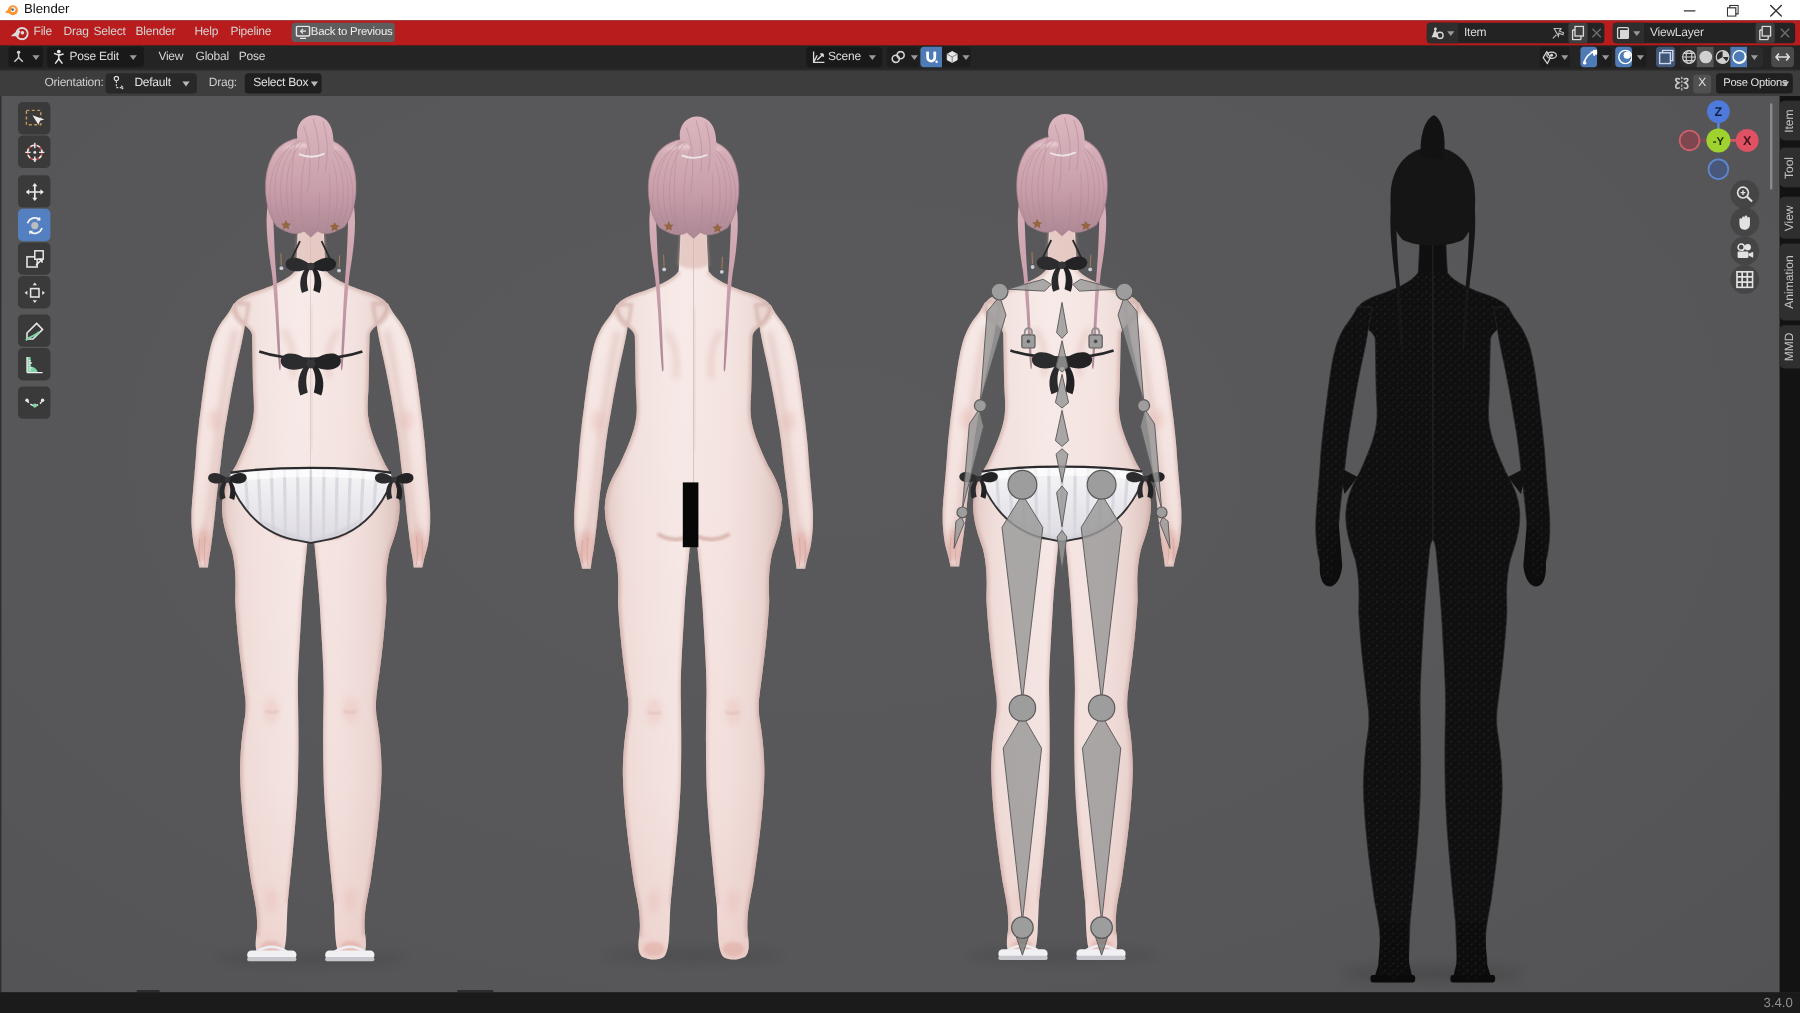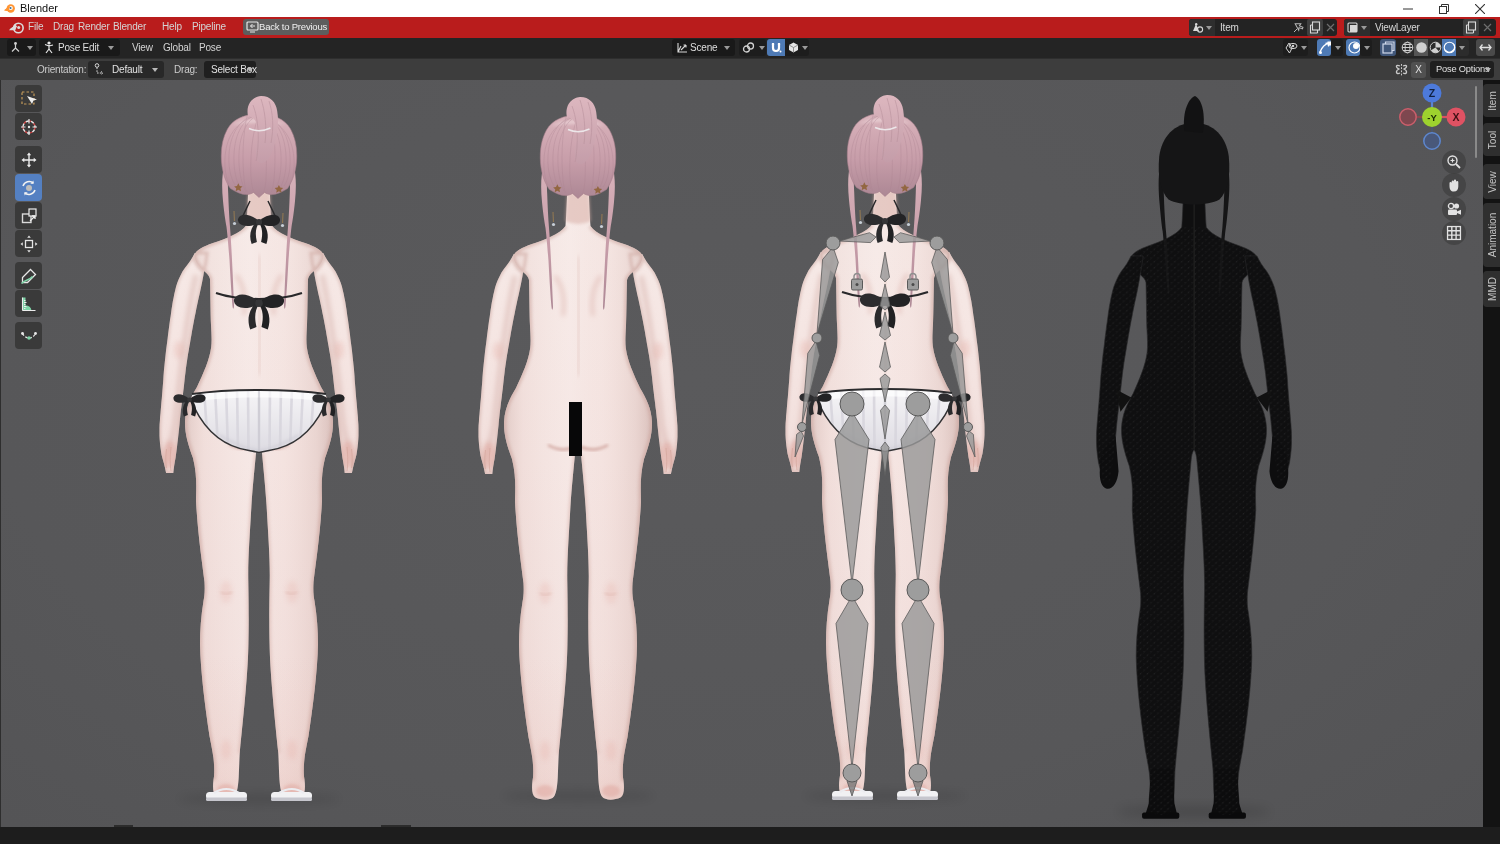--- a/index.html
+++ b/index.html
@@ -98,21 +98,21 @@
 
   <div id="menubar">
     <svg class="abs" style="left:9px;top:5px" width="15" height="12" viewBox="0 0 24 19">
       <circle cx="15" cy="9.5" r="7.6" fill="none" stroke="#dcdcdc" stroke-width="2.6"></circle>
       <circle cx="15.5" cy="8.5" r="2.4" fill="#dcdcdc"></circle>
       <path d="M0 13 C4 8 8 7 12 8 L10 13 Z" fill="#dcdcdc"></path>
       <path d="M2 12 L10 4 L13 7 L7 12 Z" fill="#dcdcdc"></path>
     </svg>
     <span class="menuitem" style="left:28px">File</span>
     <span class="menuitem" style="left:53px">Drag</span>
-    <span class="menuitem" style="left:78px">Render</span>
+    <span class="menuitem" style="left:78px">Select</span>
     <span class="menuitem" style="left:113px">Blender</span>
     <span class="menuitem" style="left:162px">Help</span>
     <span class="menuitem" style="left:192px">Pipeline</span>
     <div id="backbtn">Back to Previous
       <svg class="abs" style="left:3px;top:2px" width="13" height="12" viewBox="0 0 13 12">
         <rect x="1" y="1" width="11" height="8" rx="1" fill="none" stroke="#e8e8e8" stroke-width="1.2"></rect>
         <path d="M4 11 H9" stroke="#e8e8e8" stroke-width="1.2"></path>
         <path d="M6.5 3 L4.5 5 L6.5 7 M4.5 5 H9" stroke="#e8e8e8" stroke-width="1" fill="none"></path>
       </svg>
     </div>
@@ -284,21 +284,21 @@
 
   <div id="setbar">
     <span class="lbl" style="left:37px">Orientation:</span>
     <div class="dbox" style="left:88px;width:76px;padding-left:24px;white-space:nowrap">Default<span class="chev" style="position:absolute;right:6px;top:7px"></span>
       <svg class="abs" style="left:4px;top:2px" width="13" height="13" viewBox="0 0 13 13">
         <circle cx="5" cy="2.5" r="1.8" fill="none" stroke="#d8d8d8" stroke-width="1"></circle>
         <path d="M5 4.5 V10 M5 10 L10 10 M9 8.5 L11 10 L9 11.5" stroke="#d8d8d8" stroke-width="1" fill="none" stroke-dasharray="1.6 1.2"></path>
       </svg>
     </div>
     <span class="lbl" style="left:174px">Drag:</span>
-    <div class="dbox" style="left:204px;width:52px;padding-left:7px;background:#1f1f1f;white-space:nowrap">Select Box<span class="chev" style="position:absolute;right:3px;top:7px"></span></div>
+    <div class="dbox" style="left:204px;width:64px;padding-left:7px;background:#1f1f1f;white-space:nowrap">Select Box<span class="chev" style="position:absolute;right:3px;top:7px"></span></div>
 
     <svg class="abs" style="left:1394px;top:4px" width="15" height="14" viewBox="0 0 15 14">
       <path d="M7.5 1 V13" stroke="#c9c9c9" stroke-width="1" stroke-dasharray="1.8 1.4"></path>
       <path d="M6 3 C2 1 1 4 5 6 C1 8 2 12 6 10 M9 3 C13 1 14 4 10 6 C14 8 13 12 9 10" fill="none" stroke="#c9c9c9" stroke-width="1.3"></path>
     </svg>
     <div class="abs" style="left:1411px;top:2.5px;width:15px;height:16px;background:#515151;border-radius:3px;color:#e0e0e0;font-size:10px;text-align:center;line-height:16px">X</div>
     <div class="dbox" style="left:1430px;width:64px;padding-left:6px;background:#1f1f1f;white-space:nowrap;font-size:9.3px">Pose Options<span class="chev" style="position:absolute;right:3px;top:7px"></span></div>
   </div>
 
   <div id="viewport">
@@ -710,14 +710,17 @@
         <span>Animation</span>
       </div>
     <div class="sidetab" style="top:191px;height:36px">
         <span>MMD</span>
       </div>
 
     <div class="abs" style="left:113px;top:745px;width:19px;height:2px;background:#2c2c2c"></div>
     <div class="abs" style="left:380px;top:745px;width:30px;height:2px;background:#2c2c2c"></div>
   </div>
 
+  <div id="statusbar">
+      <span class="ver">3.4.0</span>
+    </div>
 
 </div>
 
 </body></html>

